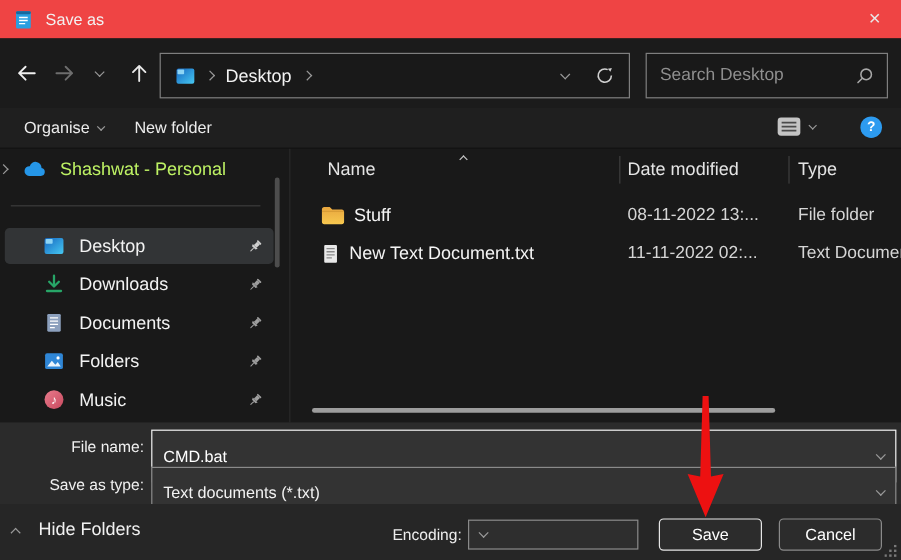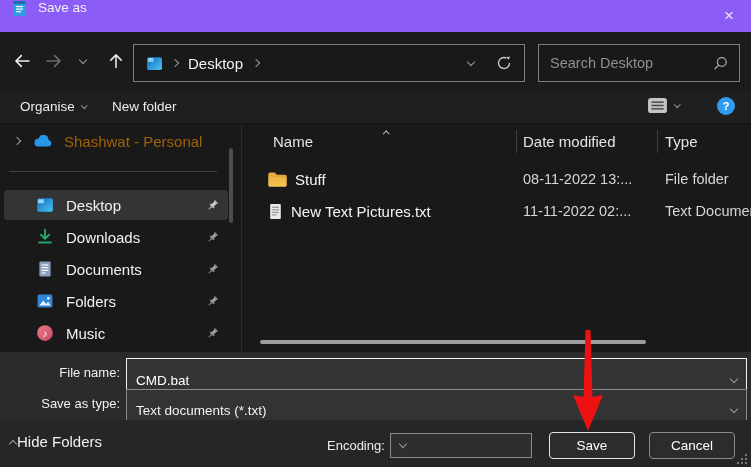--- a/index.html
+++ b/index.html
@@ -2,22 +2,22 @@
 <html><head>
 <meta charset="utf-8">
 <style>
   html,body{margin:0;padding:0;background:#000;}
   *{box-sizing:border-box;}
   button{cursor:default;}
   .window{position:relative;width:751px;height:467px;background:#191919;overflow:hidden;
           font-family:"Liberation Sans","DejaVu Sans",sans-serif;color:#fff;}
 
   
-  .titlebar{position:absolute;left:0;top:0;right:0;height:32px;background:#8b5cf6;
-            display:flex;align-items:flex-start;padding-left:11px;}
+  .titlebar{position:absolute;left:0;top:0;right:0;height:32px;background:#ef4444;
+            display:flex;align-items:center;padding-left:11px;}
   .title{margin-left:10px;font-size:13.5px;color:#f2f2f2;}
   .close-btn{position:absolute;right:9px;top:4px;width:26px;height:24px;background:none;border:none;
              color:#e8e8e8;font-size:17px;line-height:24px;text-align:center;padding:0;font-family:inherit;}
 
   
   .navbar{position:absolute;left:0;top:32px;right:0;height:58px;background:#1b1b1b;}
   .navbtn{position:absolute;top:16px;width:26px;height:26px;background:none;border:none;
           display:flex;align-items:center;justify-content:center;padding:0;}
   .chev{display:inline-block;width:6px;height:6px;border-right:1.4px solid #c8c8c8;border-bottom:1.4px solid #c8c8c8;}
   .chev.dim{border-color:#9a9a9a;}
@@ -44,21 +44,21 @@
         display:flex;align-items:center;gap:7px;font-family:inherit;padding:0;}
   .viewbtn{position:absolute;right:72px;top:7px;background:none;border:none;display:flex;align-items:center;gap:7px;padding:0;}
   .helpbtn{position:absolute;right:16px;top:7px;width:18px;height:18px;border-radius:50%;background:#2d9bf0;
            color:#fff;font-size:11.5px;font-weight:bold;border:none;text-align:center;line-height:18px;padding:0;font-family:inherit;}
 
   
   .content{position:absolute;left:0;top:124px;right:0;height:228px;}
   .vsep{position:absolute;left:241px;top:0;width:1px;height:228px;background:#2a2a2a;}
   .sidebar{position:absolute;left:0;top:0;width:240px;height:228px;}
   .sb-onedrive{position:absolute;left:0;top:3px;width:230px;height:28px;display:flex;align-items:center;
-               padding-left:14px;font-size:15px;color:#a16207;text-align:center;}
+               font-size:15px;color:#bef264;text-align:center;}
   .sb-onedrive svg{margin-left:13px;}
   .sb-onedrive .sb-label{margin-left:11px;}
   .sb-divider{position:absolute;left:9px;top:47px;width:208px;height:1px;background:#3c3c3c;}
   .sb-item{position:absolute;left:4px;width:224px;height:30px;border-radius:4px;display:flex;align-items:center;
            padding:0 9px 0 32px;font-size:15px;color:#f2f2f2;}
   .sb-item.selected{background:#323436;}
   .sb-item .sb-label{flex:1;margin-left:12px;white-space:nowrap;overflow:hidden;}
   .sb-scroll{position:absolute;left:229px;top:24px;width:4px;height:75px;background:#4d4d4d;border-radius:2px;}
 
   .list{position:absolute;left:242px;top:0;right:0;height:228px;}
@@ -80,21 +80,21 @@
   .flabel{position:absolute;left:0;width:120px;text-align:right;font-size:13px;color:#f0f0f0;}
   .combo{position:absolute;left:126px;width:621px;height:44px;border:1px solid #8a8a8a;background:#333;
          display:flex;align-items:center;padding:0 9px;}
   .combo.focus{border-color:#f2f2f2;}
   .combo input{flex:1;min-width:0;background:none;border:none;outline:none;color:#fff;
                font-size:13.5px;font-family:inherit;padding:0;}
   .combo .combo-text{flex:1;font-size:13.5px;color:#f2f2f2;white-space:nowrap;overflow:hidden;}
 
   
   .footer{position:absolute;left:0;top:420px;right:0;height:47px;background:#262626;}
-  .hide-folders{position:absolute;left:10px;top:13px;display:flex;align-items:center;gap:1px;background:none;
+  .hide-folders{position:absolute;left:10px;top:13px;display:flex;align-items:center;gap:16px;background:none;
                 border:none;color:#f0f0f0;font-size:15px;font-family:inherit;padding:0;}
   .enc-label{position:absolute;left:327px;top:18px;font-size:13px;color:#ededed;}
   .combo.enc{left:390px;top:13px;width:142px;height:25px;background:#2e2e2e;}
   .btn{position:absolute;top:12px;width:86px;height:27px;border-radius:4px;background:#2c2c2c;color:#fff;
        font-size:13.5px;font-family:inherit;}
   .btn.save{left:549px;border:1px solid #e6e6e6;}
   .btn.cancel{left:649px;border:1px solid #8a8a8a;}
   .grip{position:absolute;right:3px;bottom:2px;}
 
   
@@ -330,21 +330,21 @@
       <div class="file-row" style="top:72px">
         <svg class="ficon" width="17" height="17" viewBox="0 0 16 16">
           <rect x="3" y="1" width="10" height="14" rx="0.8" fill="#e8e8e8"></rect>
           <g stroke="#8a8a8a" stroke-width="1">
             <line x1="4.8" y1="4" x2="11.2" y2="4"></line>
             <line x1="4.8" y1="6.4" x2="11.2" y2="6.4"></line>
             <line x1="4.8" y1="8.8" x2="11.2" y2="8.8"></line>
             <line x1="4.8" y1="11.2" x2="9" y2="11.2"></line>
           </g>
         </svg>
-        <span class="cell name">New Text Pictures.txt</span>
+        <span class="cell name">New Text Document.txt</span>
         <span class="cell date">11-11-2022 02:...</span>
         <span class="cell type">Text Document</span>
       </div>
 
       <div class="hscroll"></div>
     </div>
   </div>
 
   <div class="fields">
     <label class="flabel" style="top:13px">File name:</label>

